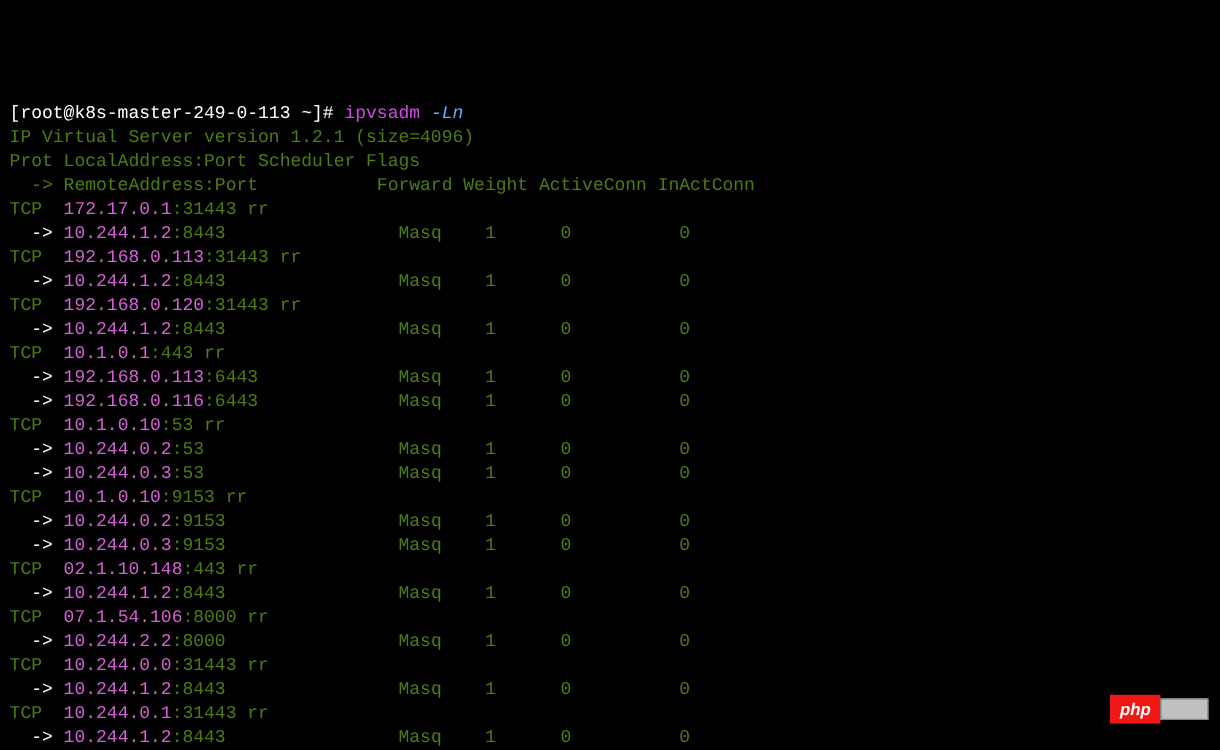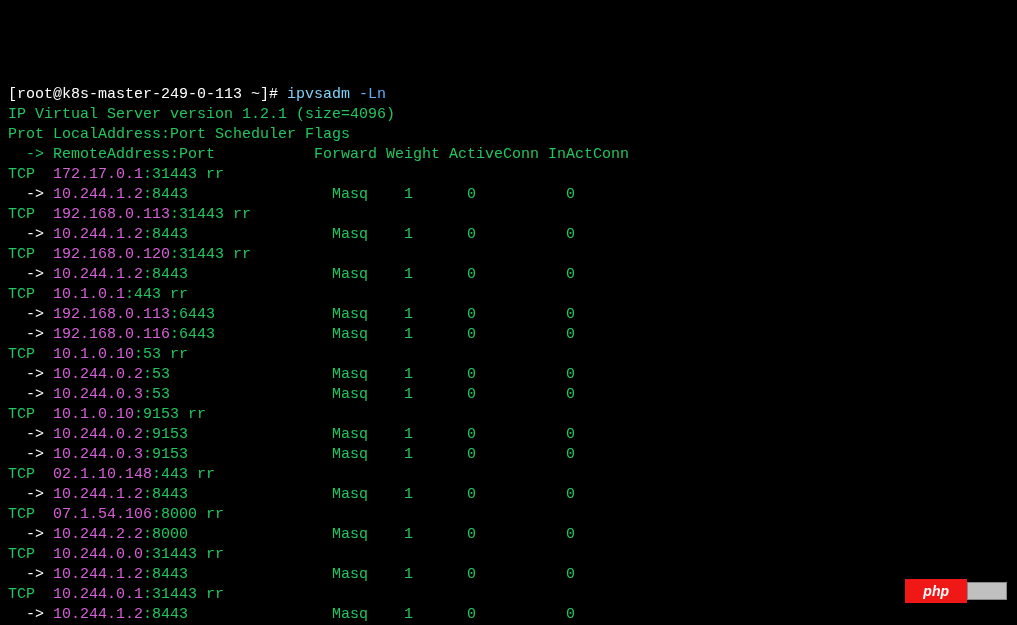--- a/index.html
+++ b/index.html
@@ -16,50 +16,51 @@
       padding: 5px 8px;
       width: 1017px;
       height: 625px;
       position: relative;
       white-space: pre;
     }
     .prompt-bracket {
       color: #ffffff;
     }
     .cmd {
-      color: #7dd3fc;
+      color: #d946ef;
     }
     .flag {
       color: #5fafff;
+      font-style: italic;
     }
     .ip-highlight {
       color: #d75fd7;
       text-align: right;
     }
     .arrow {
       color: #ffffff;
     }
     .plain {
-      color: #22c55e;
+      color: #4d7c0f;
     }
     .watermark {
       position: absolute;
       bottom: 22px;
       right: 10px;
       display: flex;
       align-items: center;
     }
     .watermark-php {
       background-color: #f01717;
       color: #ffffff;
       font-family: Arial, sans-serif;
       font-size: 14px;
       font-weight: bold;
       font-style: italic;
-      padding: 2px 18px;
+      padding: 2px 8px;
     }
     .watermark-gray {
       background-color: #c0c0c0;
       border: 1px solid #888;
       width: 40px;
       height: 18px;
     }
   </style>
 </head>
 <body>

